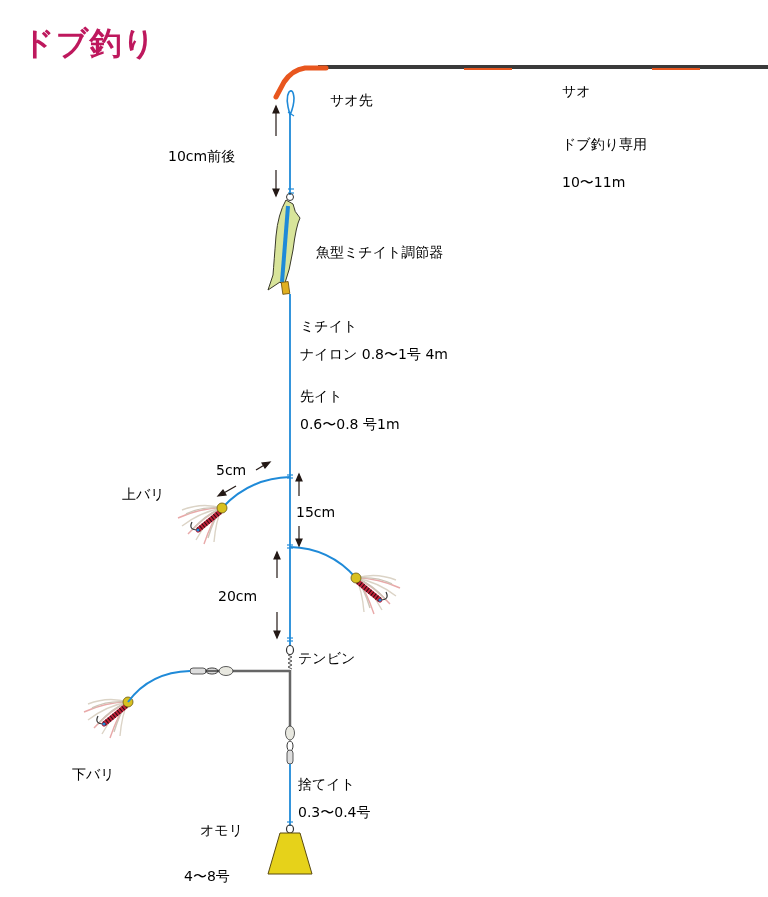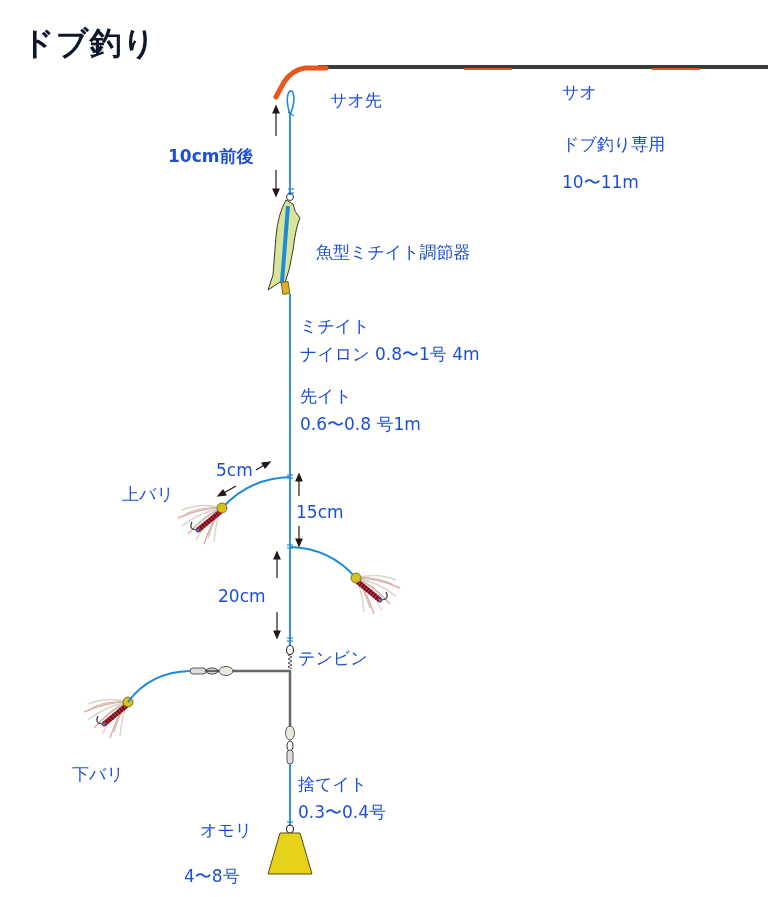--- a/index.html
+++ b/index.html
@@ -1,20 +1,20 @@
 <!DOCTYPE html>
 <html><head>
 <meta charset="utf-8">
 <style>
   html, body { margin:0; padding:0; background:#ffffff; }
   body { width:768px; height:897px; position:relative; overflow:hidden;
          font-family:"DejaVu Sans","Liberation Sans",sans-serif; color:#231815; }
   svg.diagram { position:absolute; left:0; top:0; }
-  .lbl { position:absolute; font-size:17px; line-height:24px; white-space:nowrap; color:#1d4ed8; }
-  .title { position:absolute; left:22px; top:22px; font-size:32px; font-weight:bold; letter-spacing:1px; color:#0f172a; }
+  .lbl { position:absolute; font-size:14px; line-height:24px; white-space:nowrap; color:#000000; }
+  .title { position:absolute; left:22px; top:22px; font-size:32px; font-weight:bold; letter-spacing:1px; color:#be185d; }
 </style>
 </head>
 <body>
 
 <svg class="diagram" width="768" height="897" viewBox="0 0 768 897">
 
   <g>
     <line x1="318" y1="67" x2="768" y2="67" stroke="#3a3a3a" stroke-width="4"></line>
     <line x1="464" y1="69" x2="512" y2="69" stroke="#e8561e" stroke-width="2"></line>
     <line x1="652" y1="69" x2="700" y2="69" stroke="#e8561e" stroke-width="2"></line>
@@ -120,25 +120,25 @@
   <g>
     <ellipse cx="290" cy="829" rx="3.5" ry="4" fill="none" stroke="#333" stroke-width="1.2"></ellipse>
     <polygon points="280,833 300,833 312,874 268,874" fill="#e6d21a" stroke="#5a4a10" stroke-width="1"></polygon>
   </g>
 </svg>
 
 <div class="title">ドブ釣り</div>
 
 <div class="lbl" style="left:330px;top:88px;">サオ先</div>
 
-<div class="lbl" style="left:562px;top:80px;">サオ</div>
+<div class="lbl" style="left:562px;top:80px;font-family:Liberation Mono, monospace;">サオ</div>
 <div class="lbl" style="left:562px;top:108px;margin-top:24px;">ドブ釣り専用</div>
 <div class="lbl" style="left:562px;top:136px;margin-top:34px;">10〜11m</div>
 
-<div class="lbl" style="left:168px;top:144px;font-weight:bold;">10cm前後</div>
+<div class="lbl" style="left:168px;top:144px;">10cm前後</div>
 
 <div class="lbl" style="left:316px;top:240px;">魚型ミチイト調節器</div>
 
 <div class="lbl" style="left:300px;top:314px;">ミチイト</div>
 <div class="lbl" style="left:300px;top:342px;">ナイロン 0.8〜1号 4m</div>
 
 <div class="lbl" style="left:300px;top:384px;">先イト</div>
 <div class="lbl" style="left:300px;top:412px;">0.6〜0.8 号1m</div>
 
 <div class="lbl" style="left:216px;top:458px;">5cm</div>

